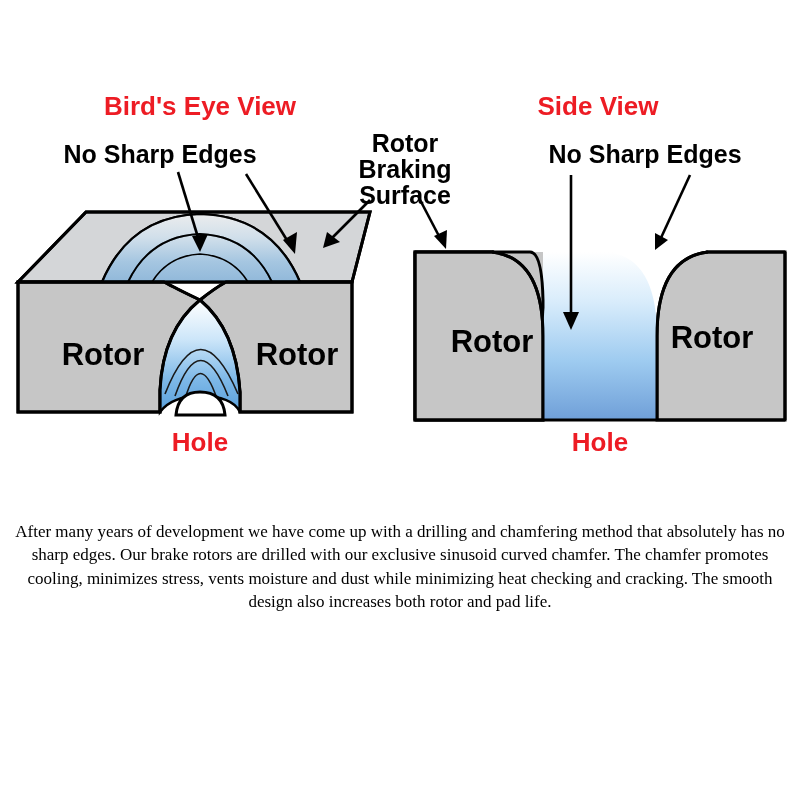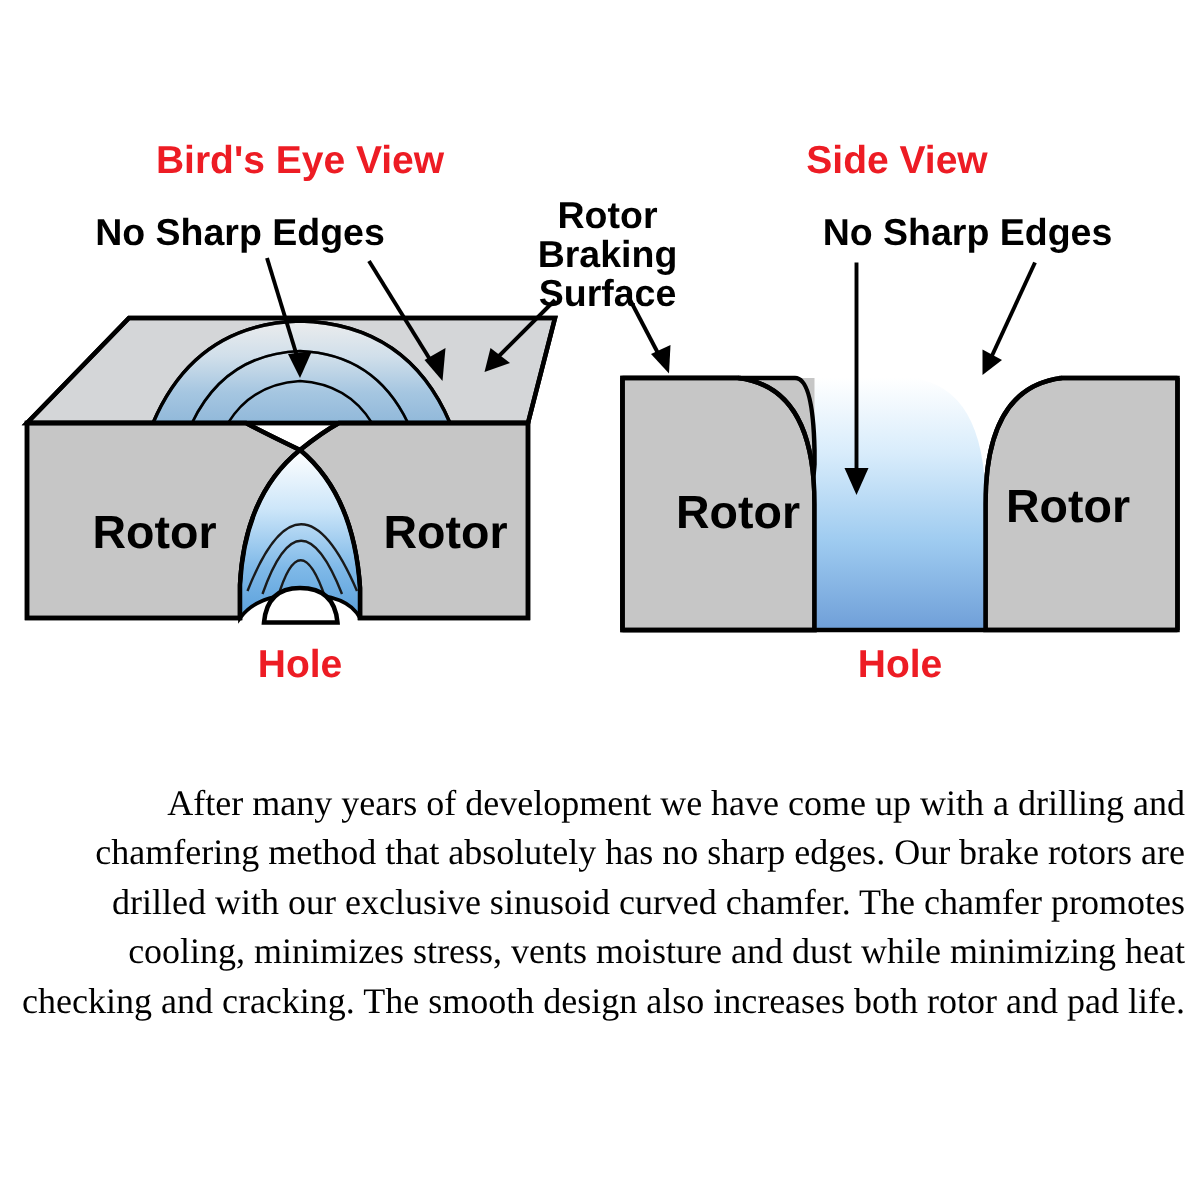--- a/index.html
+++ b/index.html
@@ -44,23 +44,23 @@
     fill: #000000;
     font-family: "Liberation Sans", sans-serif;
     font-weight: bold;
     font-size: 31px;
   }
   .caption {
     position: absolute;
     left: 0;
     top: 520px;
     width: 800px;
-    text-align: right;
+    text-align: center;
     font-family: "Liberation Serif", serif;
-    font-size: 24px;
+    font-size: 17px;
     line-height: 1.38;
     color: #000000;
     padding: 0 10px;
     box-sizing: border-box;
   }
 </style>
 </head>
 <body>
 
 <div id="stage">

